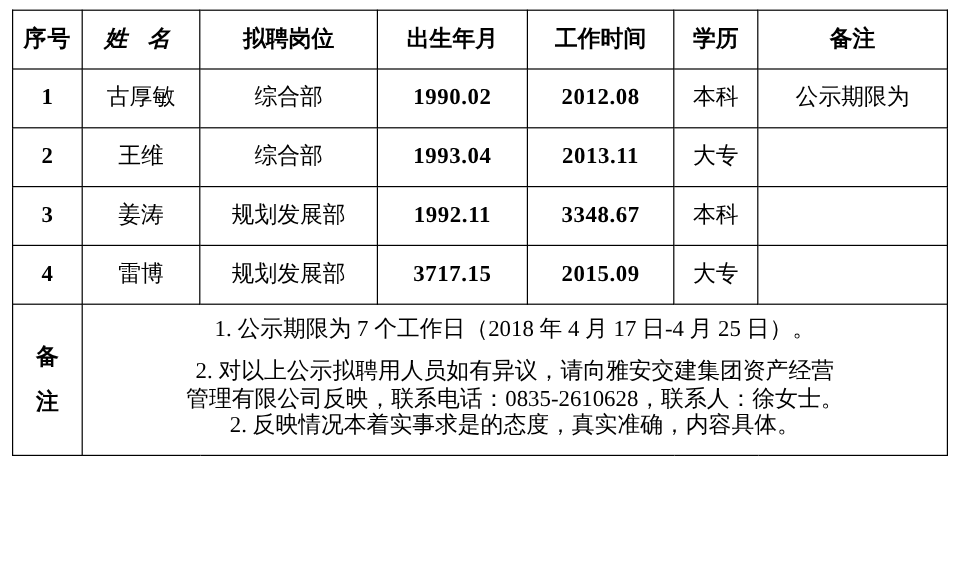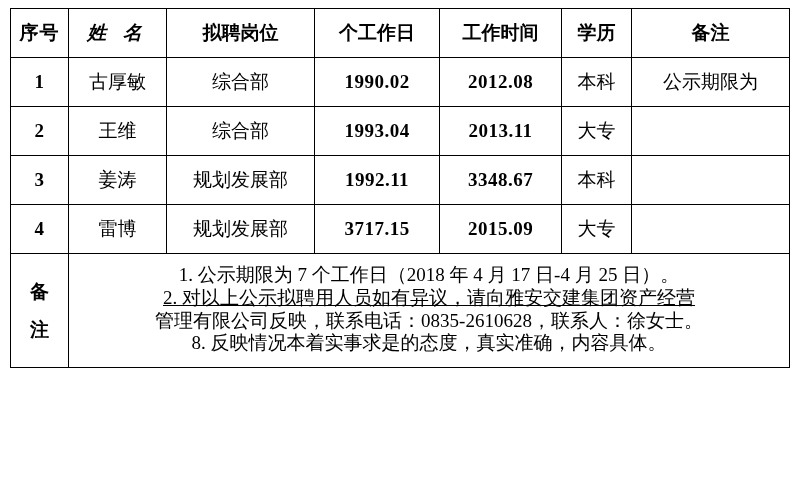--- a/index.html
+++ b/index.html
@@ -79,42 +79,42 @@
     vertical-align: middle;
     padding: 10px 12px 12px 12px !important;
     font-size: 19px;
     line-height: 1.85;
     height: 188px;
   }
   .remark-body p {
     margin: 0;
     white-space: nowrap;
   }
-  .remark-body p.l2a { margin-top: 0; text-decoration: underline; }
+  .remark-body p.l2a { margin-top: 12px; }
 </style>
 </head>
 <body>
 
 <div class="page">
   <table class="notice-table">
     <colgroup>
       <col class="col-seq">
       <col class="col-name">
       <col class="col-post">
       <col class="col-birth">
       <col class="col-work">
       <col class="col-edu">
       <col class="col-remark">
     </colgroup>
     <thead>
       <tr>
         <td class="hdr-seq">序号</td>
         <td class="hdr-name">姓  名</td>
         <td>拟聘岗位</td>
-        <td>个工作日</td>
+        <td>出生年月</td>
         <td>工作时间</td>
         <td>学历</td>
         <td>备注</td>
       </tr>
     </thead>
     <tbody>
       <tr>
         <td class="num-cell">1</td>
         <td class="bold-text">古厚敏</td>
         <td class="bold-text">综合部</td>
@@ -154,18 +154,18 @@
         <td class="remark-label">
           <div class="stack">
             <span>备</span>
             <span>注</span>
           </div>
         </td>
         <td class="remark-body" colspan="6">
           <p>1. 公示期限为 7 个工作日（2018 年 4 月 17 日-4 月 25 日）。</p>
           <p class="l2a">2. 对以上公示拟聘用人员如有异议，请向雅安交建集团资产经营</p>
           <p>管理有限公司反映，联系电话：0835-2610628，联系人：徐女士。</p>
-          <p>8. 反映情况本着实事求是的态度，真实准确，内容具体。</p>
+          <p>2. 反映情况本着实事求是的态度，真实准确，内容具体。</p>
         </td>
       </tr>
     </tbody>
   </table>
 </div>
 
 </body></html>

